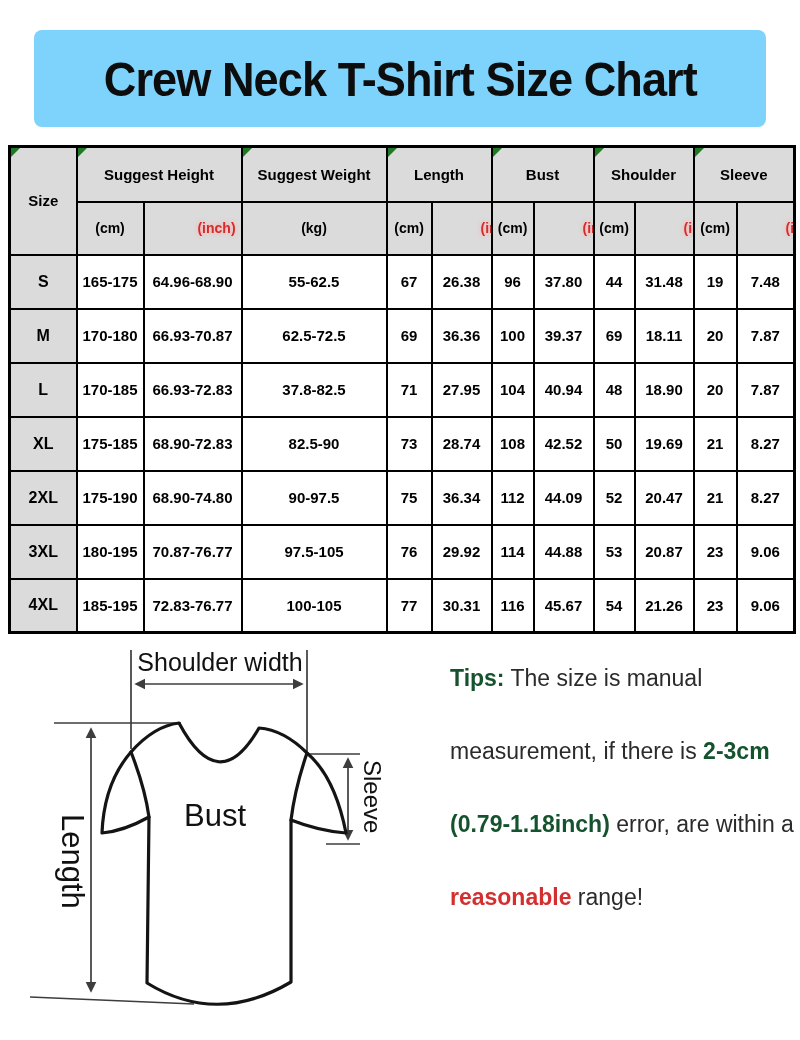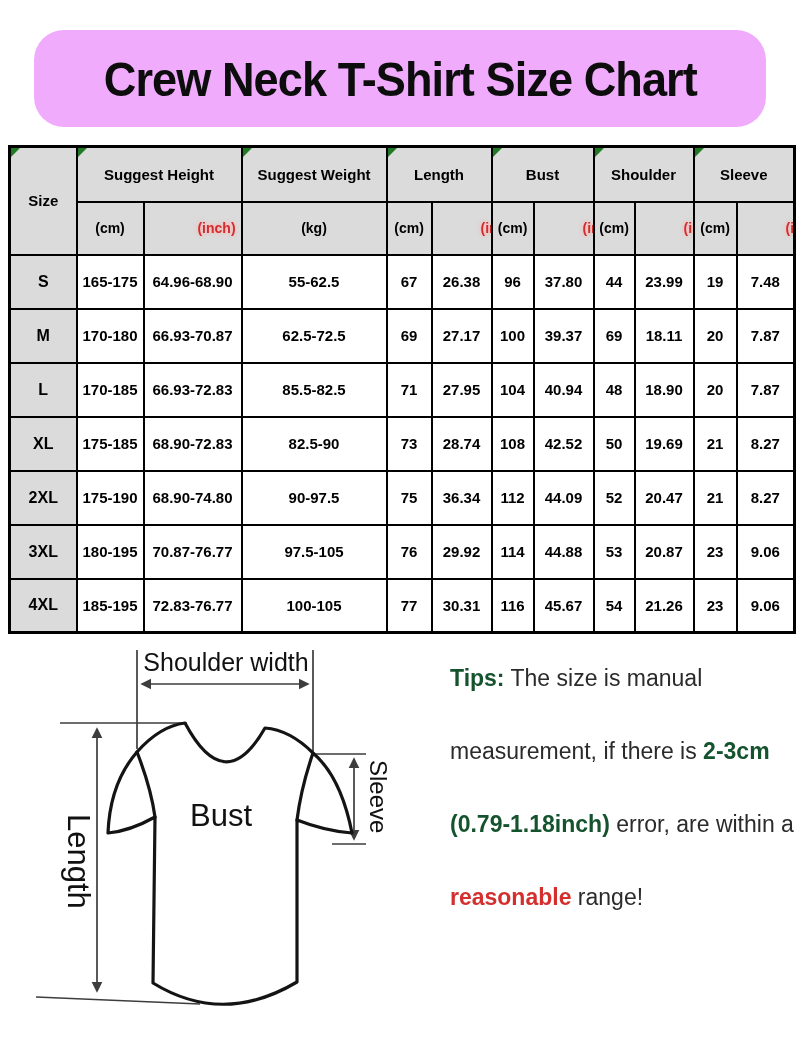--- a/index.html
+++ b/index.html
@@ -1,40 +1,40 @@
 <!DOCTYPE html>
 <html><head>
 <meta charset="utf-8">
 <style>
   * { margin:0; padding:0; box-sizing:border-box; }
   html,body { width:800px; height:1040px; background:#fff; font-family:"Liberation Sans", sans-serif; position:relative; overflow:hidden; }
 
   
   .banner { position:absolute; left:34px; top:30px; width:732px; height:97px;
-    background:#f0abfc; border-radius:30px; display:flex; align-items:center; justify-content:center; }
+    background:#7dd3fc; border-radius:8px; display:flex; align-items:center; justify-content:center; }
   .banner h1 { font-size:49px; font-weight:bold; color:#0d0d0d; white-space:nowrap;
     transform:scaleX(0.92); letter-spacing:-1px; }
 
   
   .tablewrap { position:absolute; left:8px; top:145px; width:785px; }
   table { border-collapse:collapse; table-layout:fixed; width:785px; border:3px solid #000; }
   th, td { border:2px solid #000; text-align:center; vertical-align:middle;
     font-weight:bold; color:#000; overflow:hidden; }
   thead .hrow th { height:55px; font-size:15px; background:#dbdbdb; }
   thead .urow th { height:53px; font-size:14px; background:#dbdbdb; }
   th.size-head { font-size:16px; }
   tbody th { height:54px; font-size:16px; background:#dbdbdb; }
   tbody td { height:54px; font-size:15px; background:#fff; }
   .inch { color:#d02e2e; text-shadow:0 0 5px #ffaaaa, 0 0 2px #ffc9c9;padding-left:48px; }
   .tri { position:relative; }
   .tri::before { content:""; position:absolute; top:0; left:0; width:0; height:0;
     border-top:9px solid #1f7a23; border-right:9px solid transparent; }
 
   
-  .diagram { position:absolute; left:30px; top:648px; width:430px; height:392px; }
+  .diagram { position:absolute; left:24px; top:648px; width:430px; height:392px; }
   .diagram svg { position:absolute; left:0; top:0; }
   .lbl { position:absolute; color:#111; }
   .lbl-shoulder { left:108px; top:0px; width:176px; text-align:center; font-size:25px; }
   .lbl-bust { left:160px; top:150px; font-size:31px; }
   .lbl-length { left:30px; top:166px; font-size:31px; writing-mode:vertical-rl; }
   .lbl-sleeve { left:334px; top:112px; font-size:24px; writing-mode:vertical-rl; }
   .dim { stroke:#3d3d3d; stroke-width:1.7; fill:none; }
   .shirt { stroke:#141414; stroke-width:3.2; fill:#fff; stroke-linejoin:round; stroke-linecap:round; }
   .seam { stroke:#141414; stroke-width:3.2; fill:none; stroke-linecap:round; }
 
@@ -95,43 +95,43 @@
         <tr>
           <th>S</th>
           <td>165-175</td>
           <td>64.96-68.90</td>
           <td>55-62.5</td>
           <td>67</td>
           <td>26.38</td>
           <td>96</td>
           <td>37.80</td>
           <td>44</td>
-          <td>23.99</td>
+          <td>31.48</td>
           <td>19</td>
           <td>7.48</td>
         </tr>
         <tr>
           <th>M</th>
           <td>170-180</td>
           <td>66.93-70.87</td>
           <td>62.5-72.5</td>
           <td>69</td>
-          <td>27.17</td>
+          <td>36.36</td>
           <td>100</td>
           <td>39.37</td>
           <td>69</td>
           <td>18.11</td>
           <td>20</td>
           <td>7.87</td>
         </tr>
         <tr>
           <th>L</th>
           <td>170-185</td>
           <td>66.93-72.83</td>
-          <td>85.5-82.5</td>
+          <td>37.8-82.5</td>
           <td>71</td>
           <td>27.95</td>
           <td>104</td>
           <td>40.94</td>
           <td>48</td>
           <td>18.90</td>
           <td>20</td>
           <td>7.87</td>
         </tr>
         <tr>

